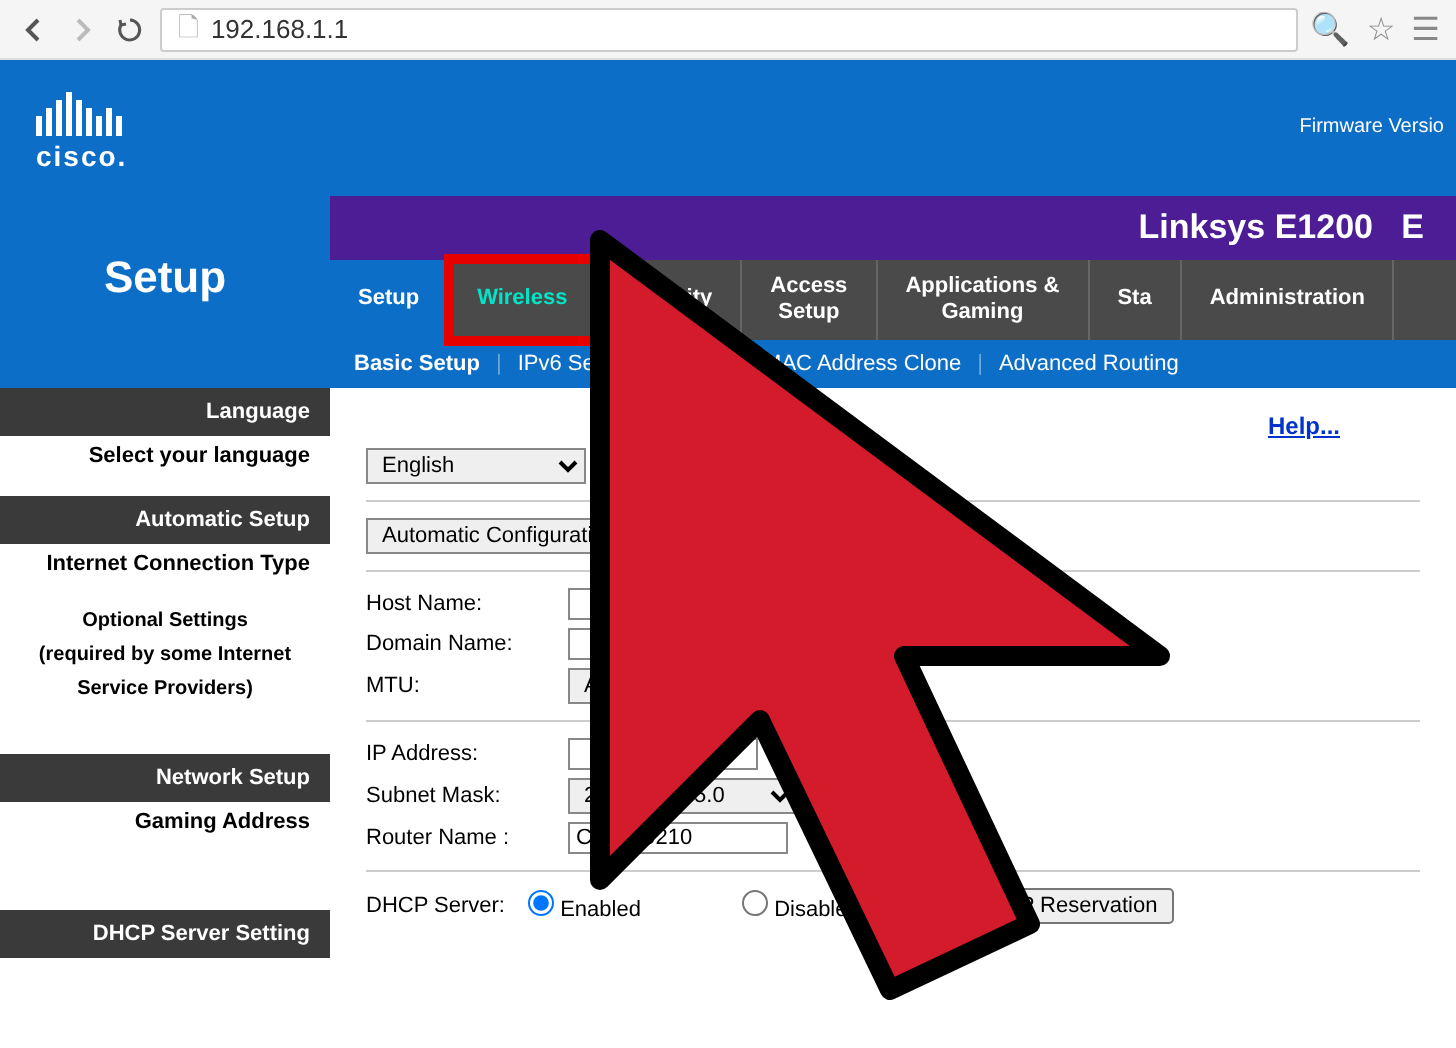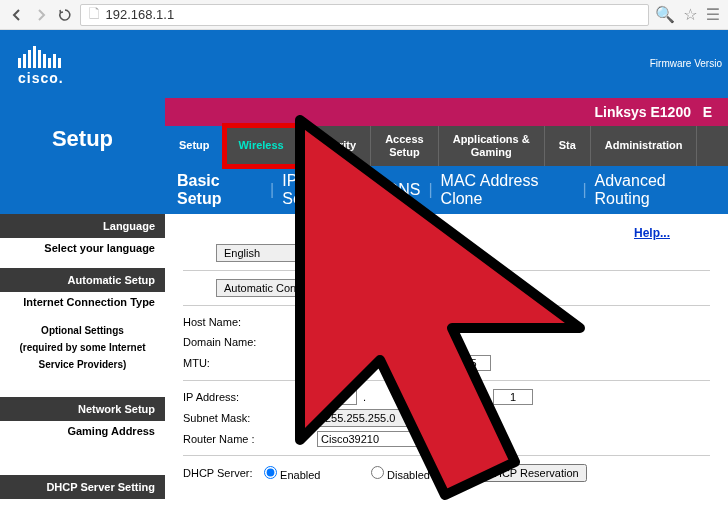--- a/index.html
+++ b/index.html
@@ -24,40 +24,40 @@
 .cisco-logo .bar:nth-child(6) { height: 14px; }
 .cisco-logo .bar:nth-child(7) { height: 10px; }
 .cisco-logo .bar:nth-child(8) { height: 14px; }
 .cisco-logo .bar:nth-child(9) { height: 10px; }
 .cisco-logo .text { font-size: 14px; font-weight: bold; letter-spacing: 1px; }
 .firmware { float: right; font-size: 10px; margin: -40px 6px 0 0; }
 
 .nav-area { display: flex; }
 .setup-title { width: 165px; background: #0c6ec7; color: #fff; font-size: 22px; font-weight: bold; text-align: center; padding: 28px 0; }
 .nav-right { flex: 1; }
-.model-bar { background: #be185d; color: #fff; text-align: right; font-size: 14px; font-weight: bold; padding: 6px 16px; }
+.model-bar { background: #4c1d95; color: #fff; text-align: right; font-size: 17px; font-weight: bold; padding: 6px 16px; }
 .tabs { background: #4a4a4a; display: flex; height: 40px; }
 .tab { padding: 0 14px; color: #fff; font-size: 11px; font-weight: bold; display: flex; align-items: center; text-align: center; cursor: pointer; border-right: 1px solid #666; line-height: 1.2; justify-content: center; }
 .tab.active { background: #0c6ec7; }
 .tab.highlight { color: #00e5c8; }
 .wireless-highlight { position: relative; outline: 5px solid #e60000; outline-offset: -2px; }
-.subtabs { background: #0c6ec7; color: #fff; font-size: 16px; padding: 6px 12px; display: flex; gap: 8px; align-items: center; }
+.subtabs { background: #0c6ec7; color: #fff; font-size: 11px; padding: 6px 12px; display: flex; gap: 8px; align-items: center; }
 .subtab { cursor: pointer; }
 .subtab.active { font-weight: bold; }
 .pipe { color: #6aa8e0; }
 
 .content { display: flex; }
 .sidebar { width: 165px; }
 .section-header { background: #3a3a3a; color: #fff; font-size: 11px; font-weight: bold; text-align: right; padding: 6px 10px; }
 .section-label { font-size: 11px; text-align: right; padding: 4px 10px 2px; font-weight: bold; }
 .section-sublabel { font-size: 10px; text-align: center; padding: 2px 10px; font-weight: bold; line-height: 1.3; }
 .spacer { height: 12px; }
 
 .main { flex: 1; padding: 12px 18px; font-size: 11px; }
-.main select, .main input[type="text"] { font-size: 11px; padding: 1px 3px; border: 1px solid #888; margin-left: 33px; }
+.main select, .main input[type="text"] { font-size: 11px; padding: 1px 3px; border: 1px solid #888; }
 .row { display: flex; align-items: center; margin: 4px 0; gap: 6px; }
 .row label { width: 95px; }
 .row label.short { width: 75px; }
 .lang-select { width: 110px; }
 .conn-select { width: 200px; }
 .ip-input { width: 40px; text-align: center; }
 .mask-select { width: 115px; }
 .mtu-select { width: 55px; }
 .router-name-input { width: 110px; }
 .help-link { color: #0033cc; text-decoration: underline; font-size: 12px; font-weight: bold; float: right; margin-right: 40px; cursor: pointer; }

